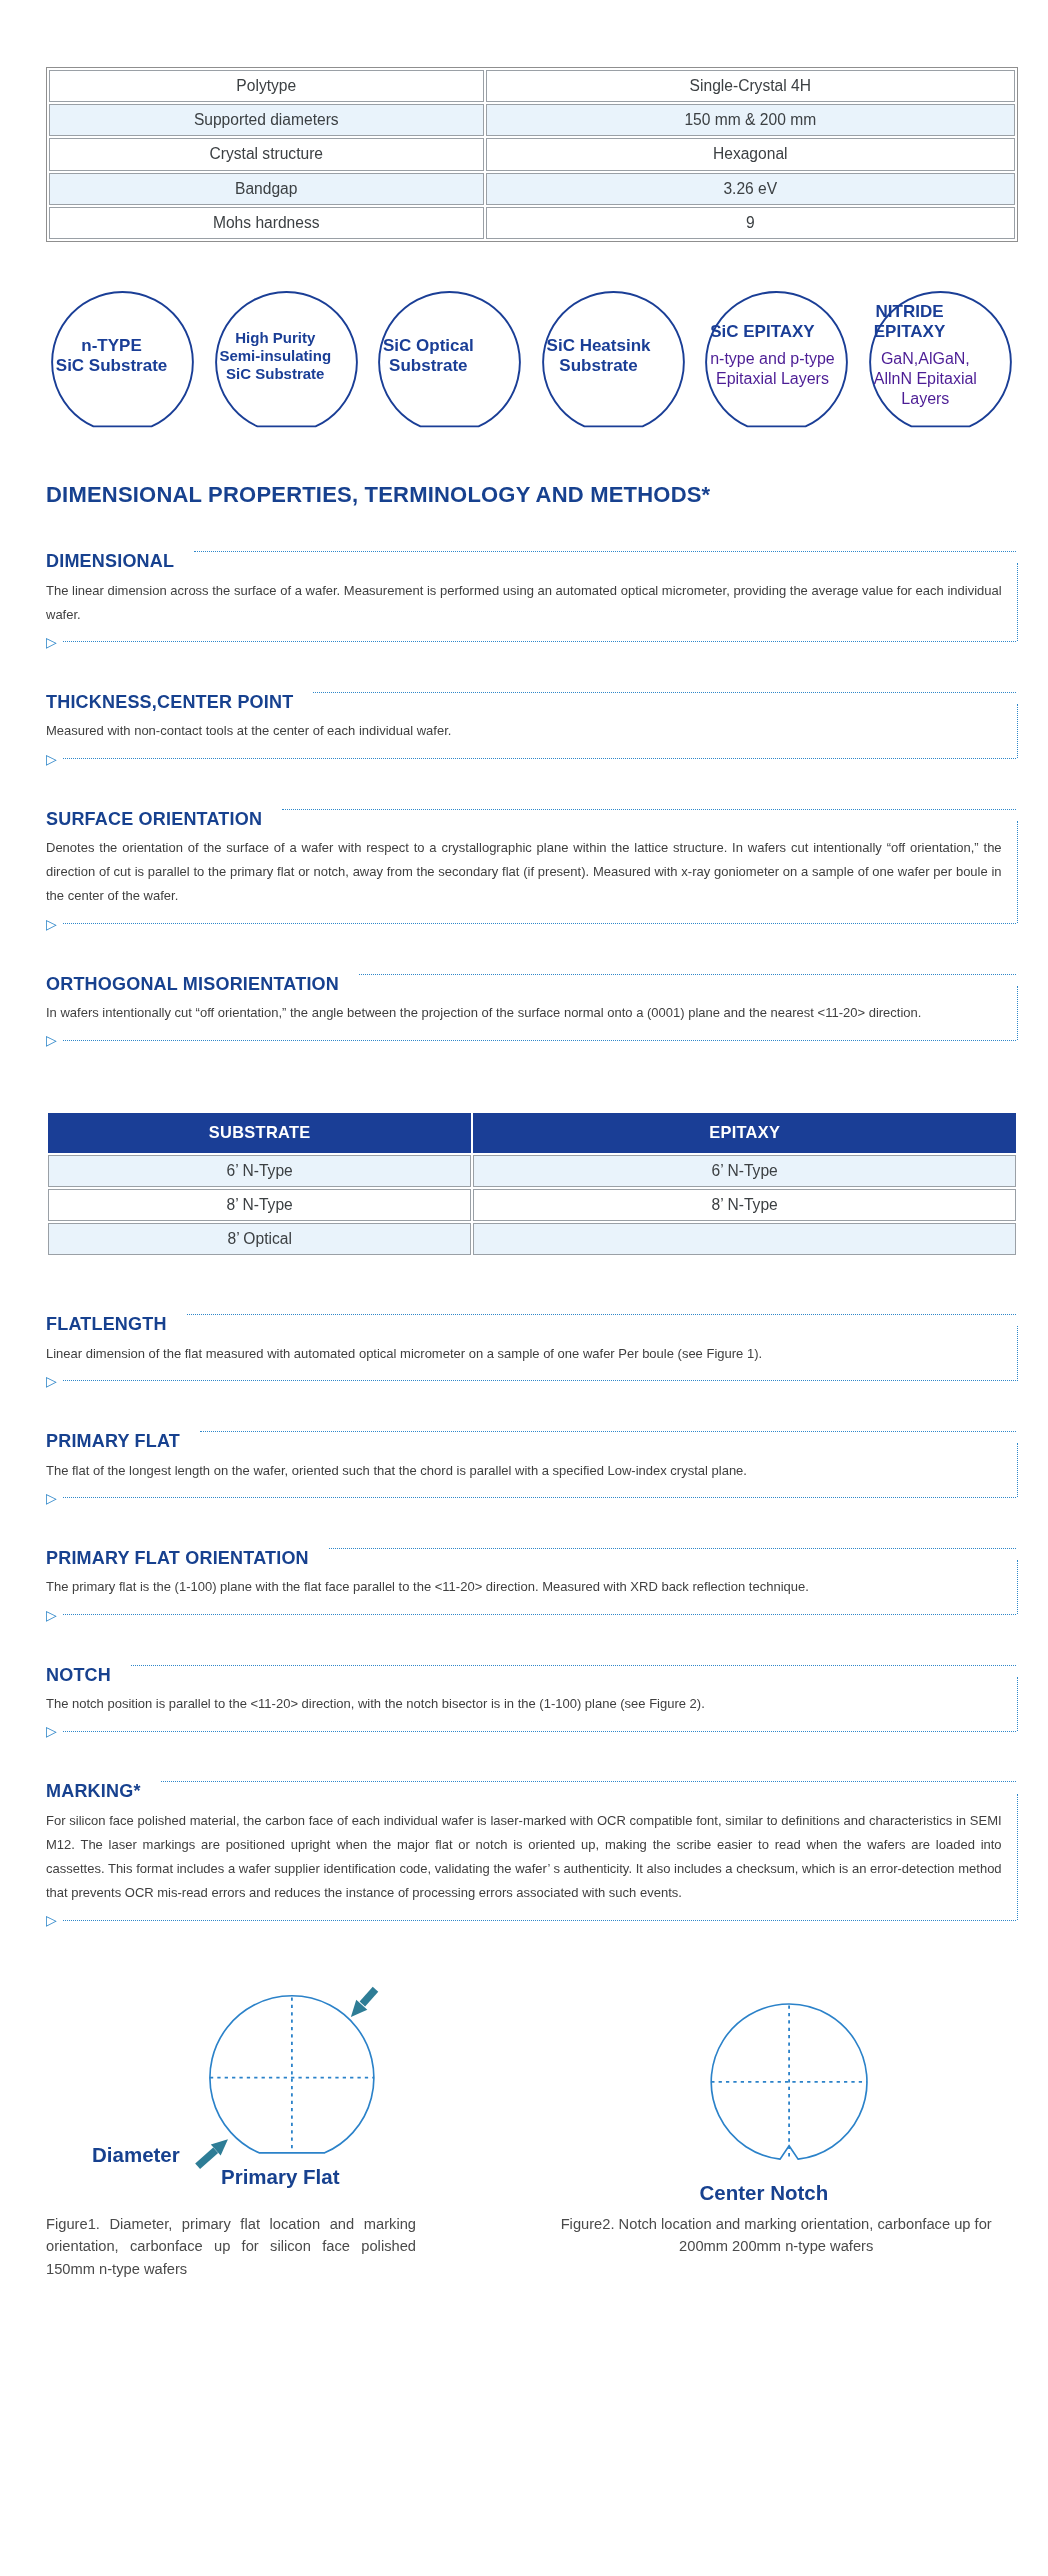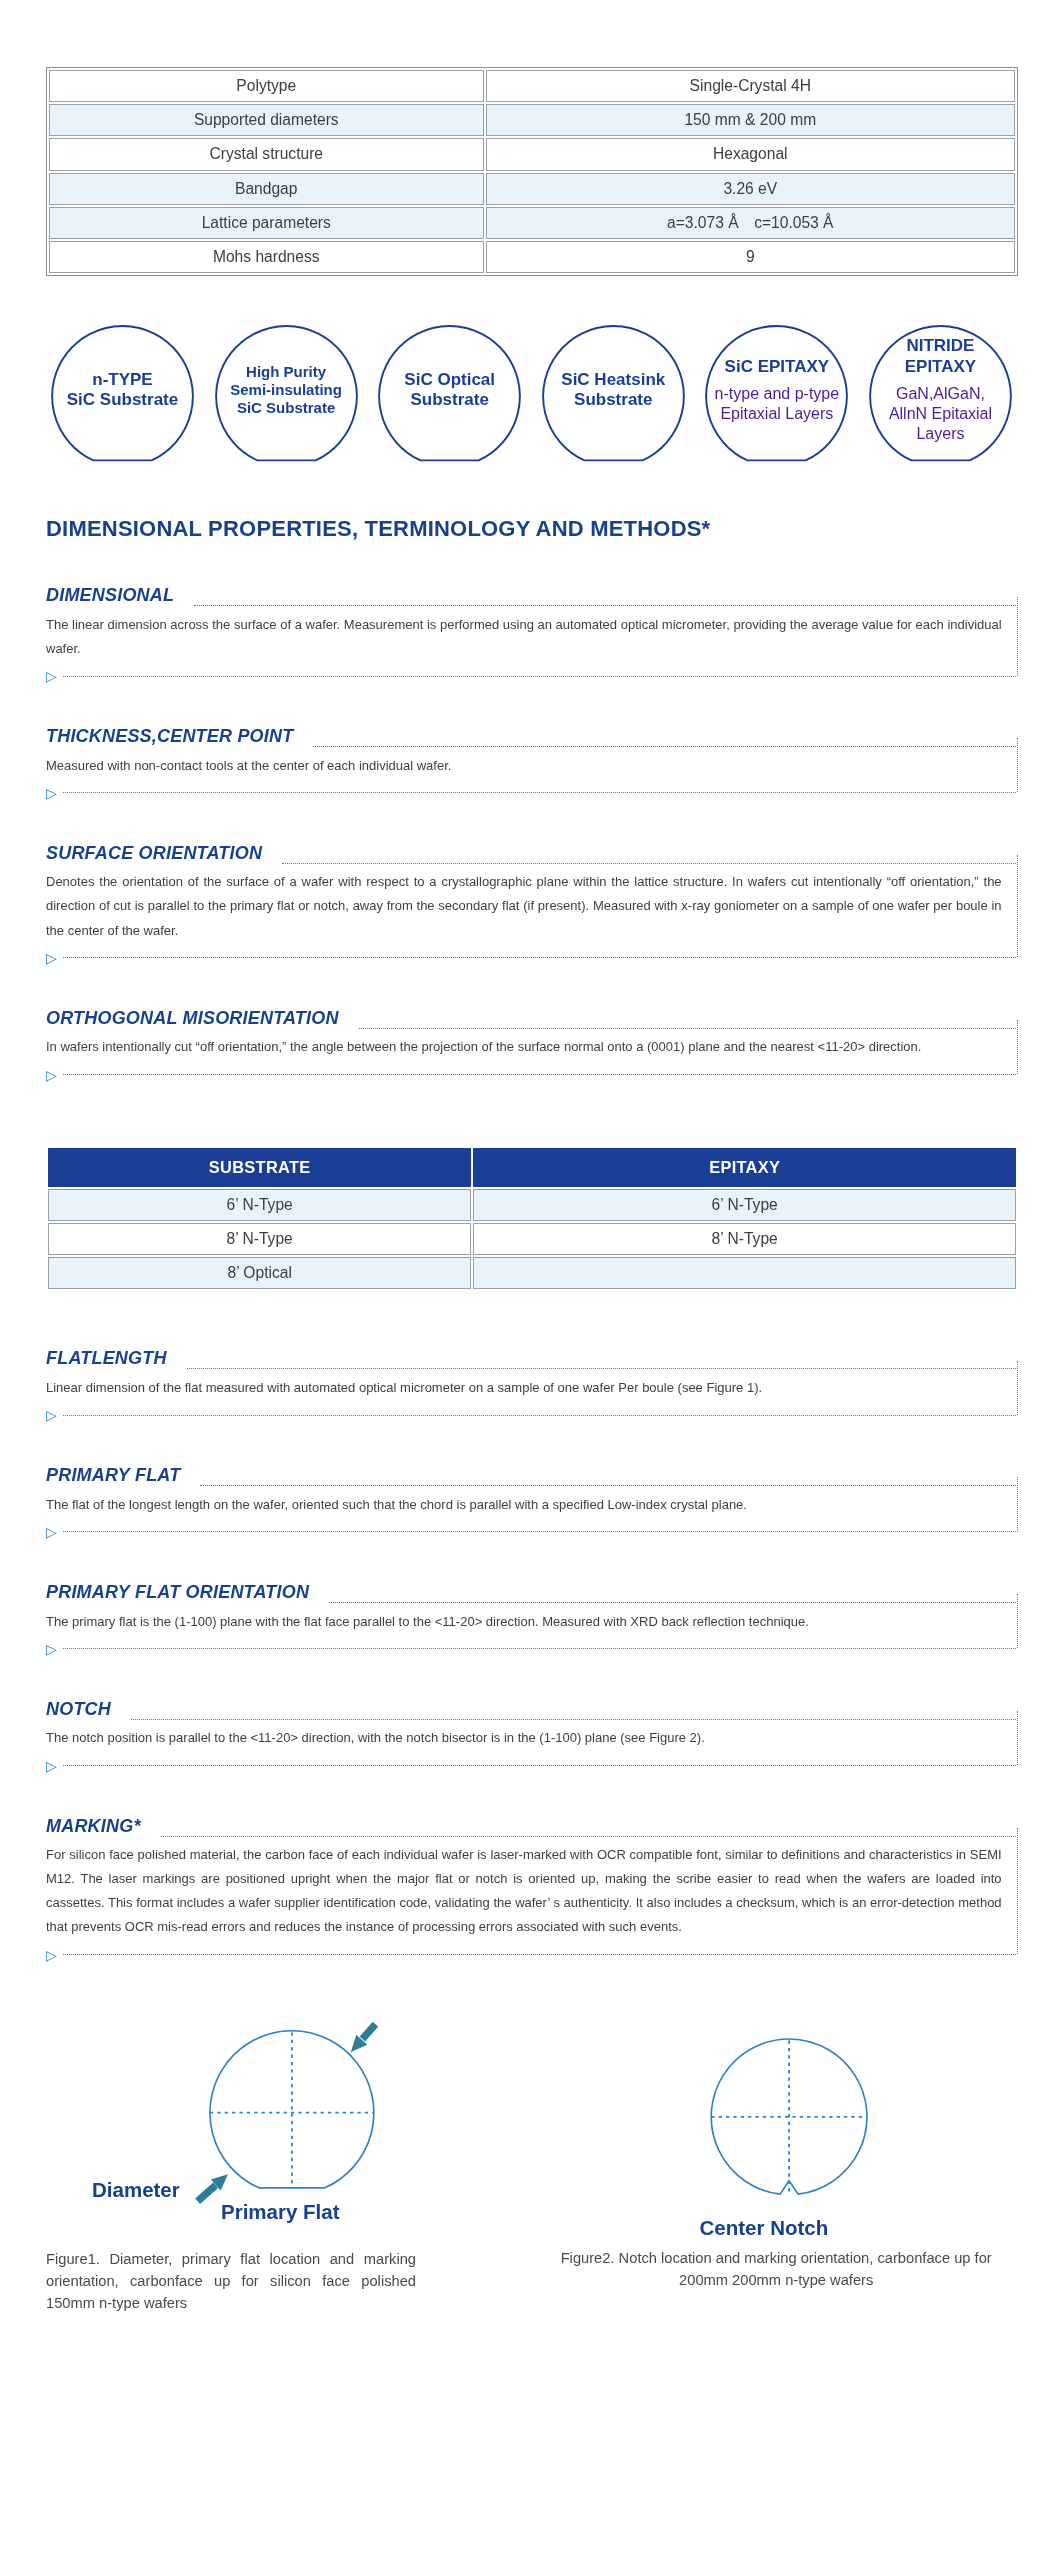--- a/index.html
+++ b/index.html
@@ -21,37 +21,37 @@
   }
   table.spec-table td.c-label { width: 43.5%; }
   table.spec-table tr.alt td { background: #e9f3fb; }
 
   
   .badges { display: flex; gap: 10.6px; margin-top: 48px; width: 972px; }
   .badge { position: relative; width: 153px; height: 140px; flex: 0 0 auto; }
   .badge svg.wafer-shape { position: absolute; left: 0; top: 0; width: 153px; height: 140px; }
   .badge-content {
     position: absolute; left: 9.8px; right: 9.8px; top: 3.3px; bottom: 11.5px;
-    display: flex; flex-direction: column; align-items: center; justify-content: center;
+    display: flex; flex-direction: column; align-items: flex-start; justify-content: center;
     gap: 7px; text-align: center;
   }
   .badge-title { color: #1a3e96; font-weight: bold; font-size: 17px; line-height: 1.18; white-space: pre-line; }
   .badge.small-title .badge-title { font-size: 15px; }
   .badge-sub { color: #4c1d95; font-size: 16px; line-height: 1.25; white-space: pre-line; }
 
   
   h1.page-title { margin: 52px 0 0 0; font-size: 22px; font-weight: bold; color: #17418f; letter-spacing: 0.2px; }
 
   
   .tsection { position: relative; margin-top: 43px; width: 972px; }
   .tsection::after {
     content: ""; position: absolute; right: 0; top: 12.3px; bottom: 7.4px;
     width: 0; border-right: 1.6px dotted #2f87c9;
   }
-  .tsection .head { display: flex; align-items: flex-end; gap: 20px; font-style: italic; }
+  .tsection .head { display: flex; align-items: flex-start; gap: 20px; }
   .tsection .title { font-size: 18px; font-weight: bold; color: #17418f; white-space: nowrap; letter-spacing: 0.2px; }
   .tsection .lead { flex: 1 1 auto; border-top: 1.6px dotted #2f87c9; margin-right: 1.6px; }
   .tsection .body {
     margin: 6.6px 0 8.2px 0; padding-right: 16.4px; font-size: 13px;
     line-height: 1.85; color: #3f3f3f; text-align: justify;
   }
   .tsection .foot { display: flex; align-items: center; gap: 6.6px; height: 14px; }
   .tsection .tri { color: #2f87c9; font-size: 14px; line-height: 1; }
   .tsection .tail { flex: 1 1 auto; border-top: 1.6px dotted #2f87c9; margin-right: 1.6px; }
 
@@ -100,24 +100,20 @@
         <td>150 mm &amp; 200 mm</td>
       </tr>
       <tr>
         <td class="c-label">Crystal structure</td>
         <td>Hexagonal</td>
       </tr>
       <tr class="alt">
         <td class="c-label">Bandgap</td>
         <td>3.26 eV</td>
       </tr>
-      <tr class="alt">
-        <td class="c-label">Lattice parameters</td>
-        <td>a=3.073 Å c=10.053 Å</td>
-      </tr>
       <tr>
         <td class="c-label">Mohs hardness</td>
         <td>9</td>
       </tr>
     </tbody>
   </table>
 
   <div class="badges">
     <div class="badge">
       <svg class="wafer-shape" viewBox="0 0 200 182">

